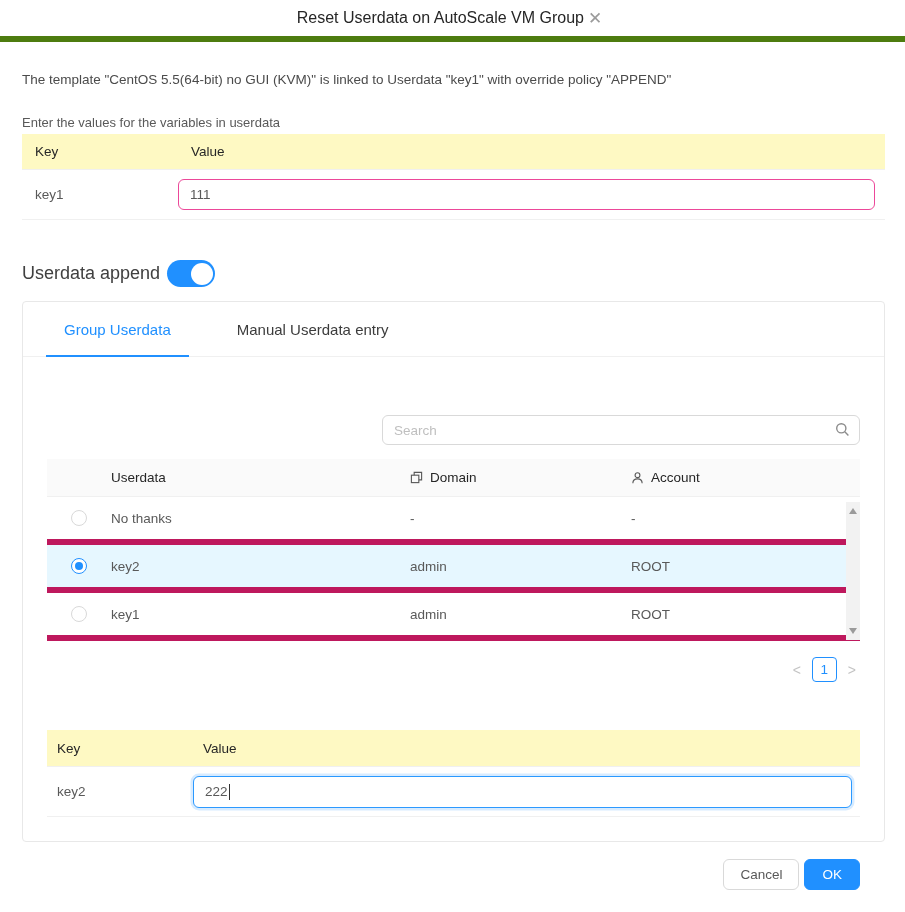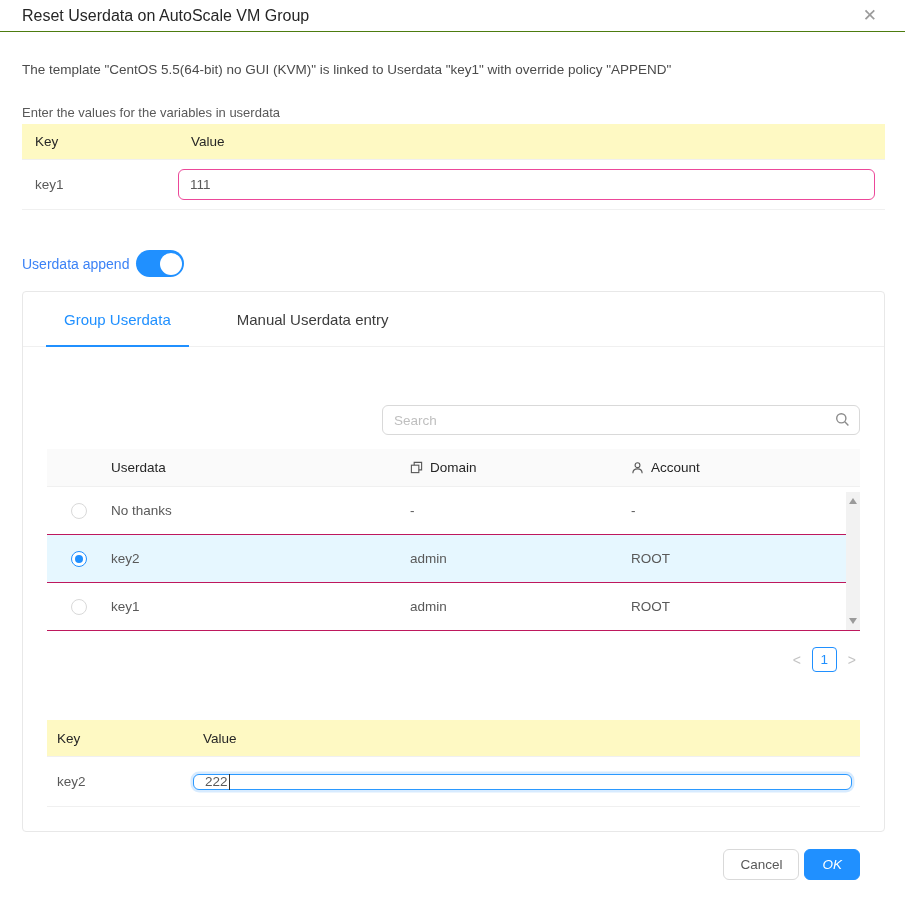--- a/index.html
+++ b/index.html
@@ -4,22 +4,22 @@
 <style>
   * { margin:0; padding:0; box-sizing:border-box; }
   html,body { background:#fff; }
   body {
     width:905px; height:912px; overflow:hidden;
     font-family:"Liberation Sans","DejaVu Sans",sans-serif;
     font-size:14px; color:#595959;
   }
   
   .modal-header {
-    height:32px; display:flex; align-items:center; justify-content:space-between;
-    padding:0 24px 0 22px; border-bottom:1px solid #4d7c0f;
+    height:42px; display:flex; align-items:center; justify-content:center;
+    padding:0 24px 0 22px; border-bottom:6px solid #4d7c0f;
   }
   .modal-title { font-size:16px; font-weight:500; color:#262626; }
   .close-btn {
     border:none; background:none; font-size:17px; color:#9b9b9b;
     cursor:pointer; line-height:1; padding:4px;
   }
   
   .modal-body { padding:0 20px 0 22px; }
   .template-msg { margin-top:28px; font-size:13.5px; color:#4b4b4b; line-height:20px; }
   .vars-label { margin-top:25px; font-size:13px; color:#595959; }
@@ -38,21 +38,21 @@
   }
   .kv-row .kv-key { padding-left:13px; color:#595959; }
   .kv-value-cell { padding-right:10px; }
   .text-input {
     width:100%; height:31px; border:1px solid #ec4899; border-radius:6px;
     padding:0 11px; font-size:13.5px; color:#595959; outline:none;
     font-family:inherit; background:#fff;
   }
   
   .toggle-row { margin-top:40px; display:flex; align-items:center; }
-  .toggle-label { font-size:14px; color:#3b82f6; margin-right:7px; }
+  .toggle-label { font-size:18px; color:#404040; margin-right:7px; }
   .switch {
     width:48px; height:27px; border-radius:14px; background:#2090ff;
     position:relative; border:none; cursor:pointer;
   }
   .switch .knob {
     position:absolute; top:2.5px; right:2.5px; width:22px; height:22px;
     border-radius:50%; background:#fff;
   }
   
   .card { margin-top:14px; border:1px solid #e8e8e8; border-radius:4px; }
@@ -89,21 +89,21 @@
   .ud-table { margin-top:14px; position:relative; }
   .ud-head {
     display:grid; grid-template-columns:64px 299px 221px 1fr; align-items:center;
     height:38px; background:#fafafa; border-bottom:1px solid #f0f0f0;
     color:#262626; font-size:13.5px; font-weight:500;
   }
   .ud-head .hcell { display:flex; align-items:center; gap:7px; }
   .ud-body { position:relative; }
   .ud-row {
     display:grid; grid-template-columns:64px 299px 221px 1fr; align-items:center;
-    height:48px; border-bottom:1px solid #be185d; font-size:13.5px; color:#595959;
+    height:48px; border-bottom:6px solid #be185d; font-size:13.5px; color:#595959;
     cursor:pointer;
   }
   .ud-row.selected { background:#e6f7ff; }
   .radio-cell { display:flex; justify-content:center; }
   .radio {
     width:16px; height:16px; border-radius:50%; border:1px solid #d9d9d9;
     background:#fff; position:relative; display:inline-block;
   }
   .radio.checked { border-color:#2090ff; }
   .radio.checked::after {
@@ -137,38 +137,38 @@
   }
 
   
   .kv2 { margin-top:48px; }
   .kv2 .kv-head { grid-template-columns:146px 1fr; height:37px; }
   .kv2 .kv-head > div { padding-left:10px; }
   .kv2 .kv-row { grid-template-columns:146px 1fr; }
   .kv2 .kv-row .kv-key { padding-left:10px; }
   .kv2 .kv-value-cell { padding-right:8px; }
   .input-focused {
-    width:100%; height:16px; border:1.6px solid #2b99ff; border-radius:6px;
+    width:100%; height:32px; border:1.6px solid #2b99ff; border-radius:6px;
     padding:0 11px; font-size:13.5px; color:#595959; background:#fff;
     display:flex; align-items:center;
     box-shadow:0 0 0 2.5px rgba(32,144,255,0.18);
   }
   .caret { display:inline-block; width:1px; height:16px; background:#333; margin-left:1px; }
 
   
   .modal-footer {
     margin-top:17px; display:flex; justify-content:flex-end; gap:5px;
     padding-right:25px;
   }
   .btn {
     height:31px; border-radius:6px; font-size:13.5px; cursor:pointer;
     font-family:inherit; display:flex; align-items:center; justify-content:center;
   }
   .btn-default { background:#fff; border:1px solid #d9d9d9; color:#595959; padding:0 16px; }
-  .btn-primary { background:#2090ff; border:1px solid #2090ff; color:#fff; padding:0 17px;font-style:italic; }
+  .btn-primary { background:#2090ff; border:1px solid #2090ff; color:#fff; padding:0 17px; }
 
   svg { display:block; }
 </style>
 </head>
 <body>
 
 <div class="modal-header">
   <div class="modal-title">Reset Userdata on AutoScale VM Group</div>
   <button class="close-btn">✕</button>
 </div>

